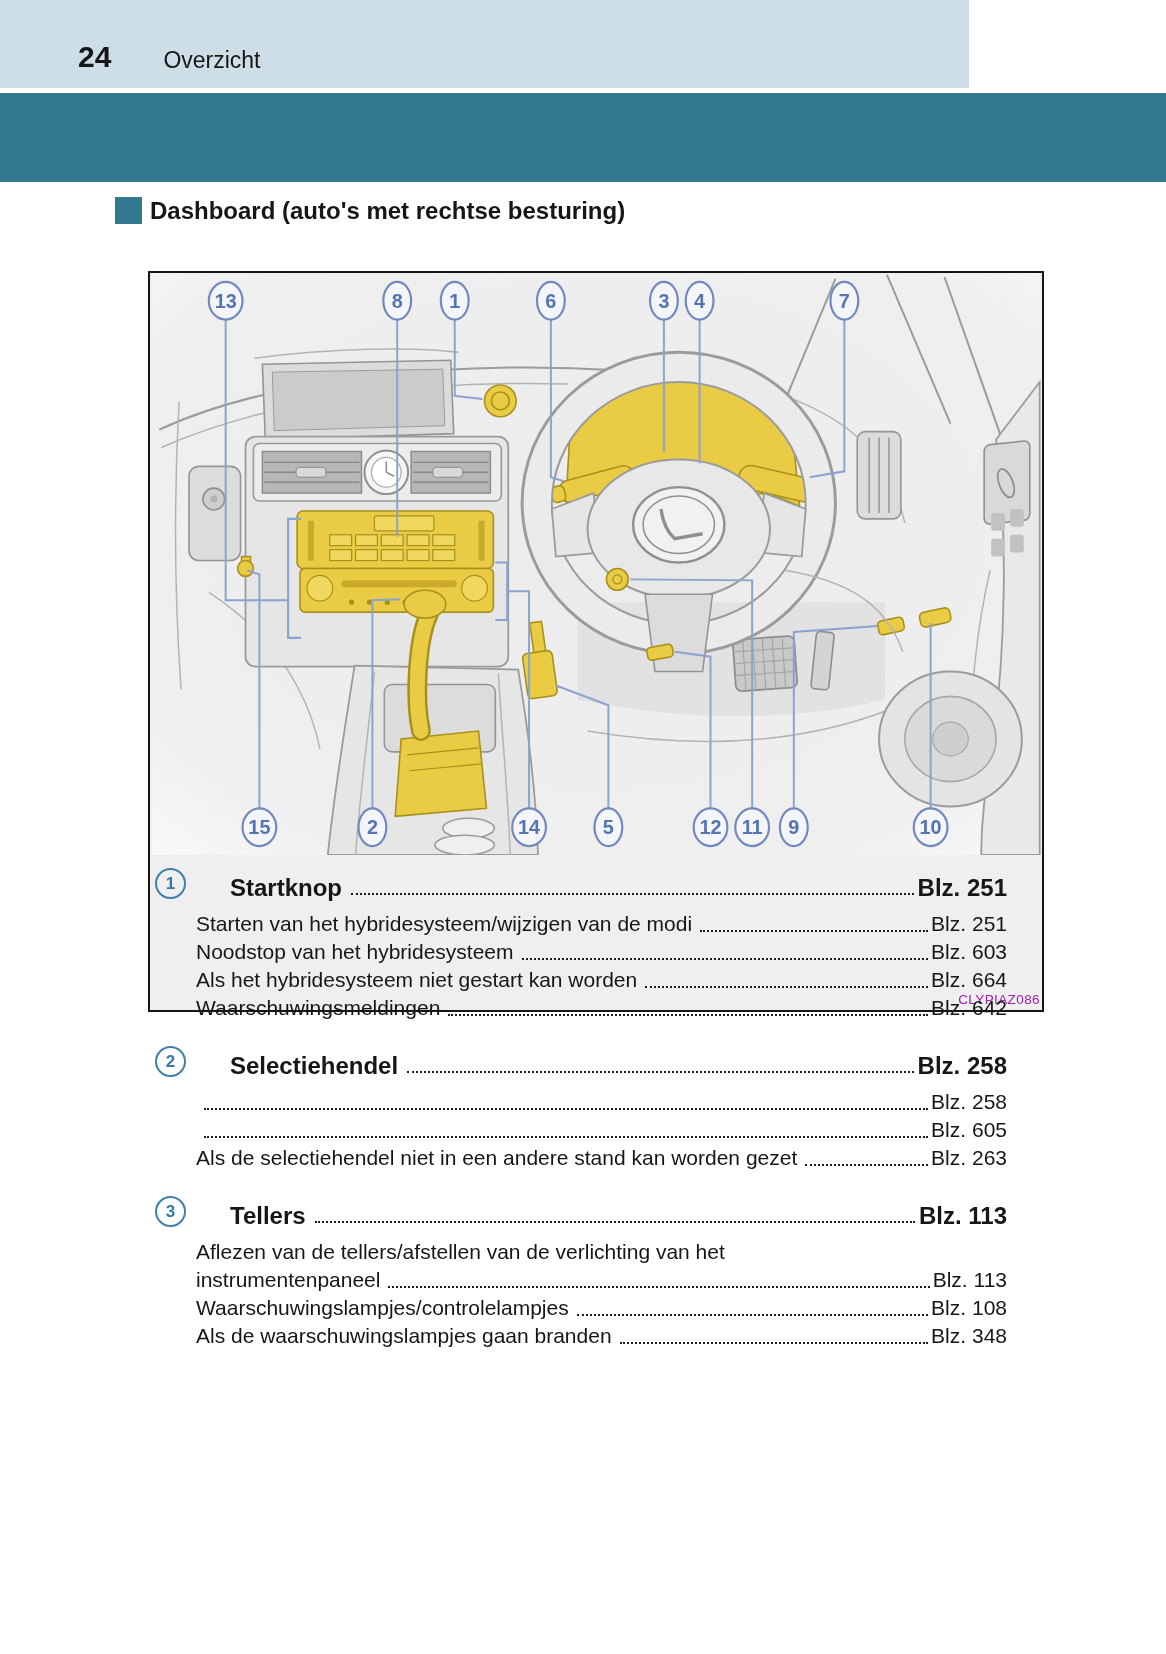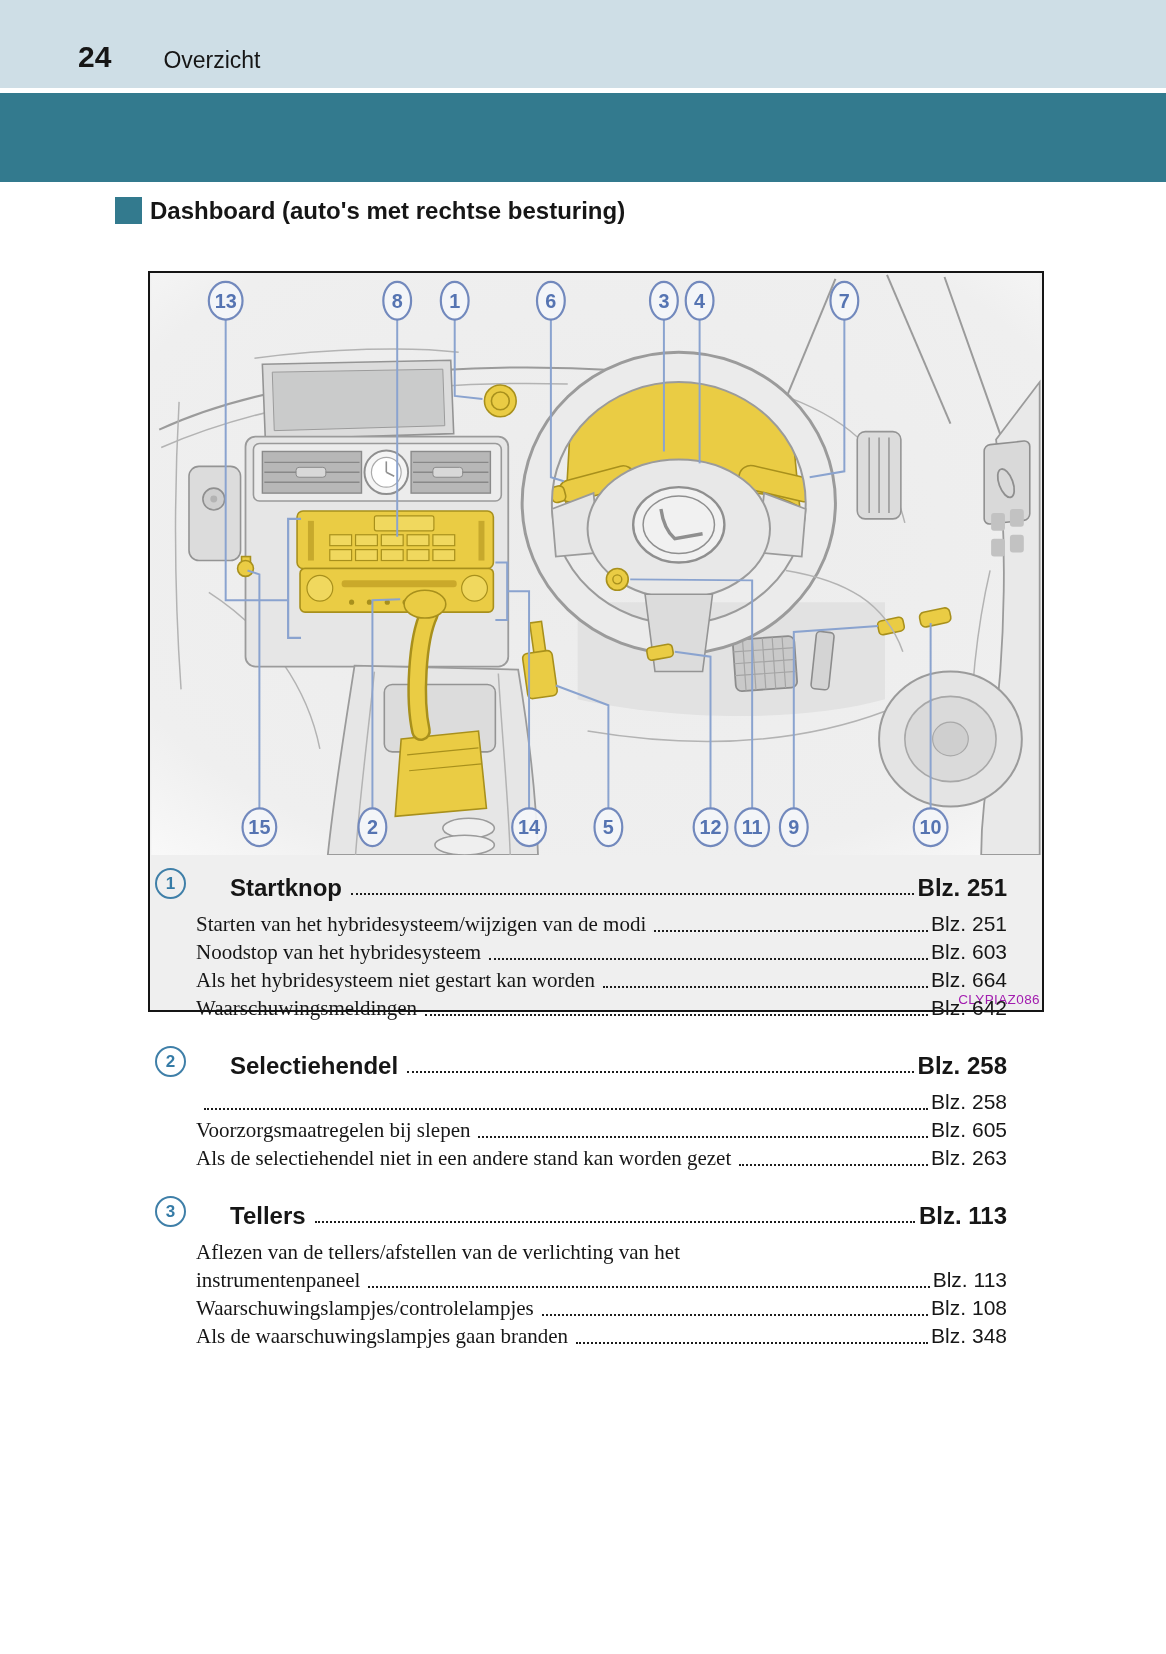--- a/index.html
+++ b/index.html
@@ -1,20 +1,20 @@
 <!DOCTYPE html>
 <html><head>
 <meta charset="utf-8">
 <style>
   html,body{margin:0;padding:0;background:#fff;}
   .page{position:relative;width:1166px;height:1654px;background:#ffffff;overflow:hidden;
         font-family:"Liberation Sans",sans-serif;color:#161616;}
 
   
-  .topbar{position:absolute;left:0;top:0;width:1166px;height:88px;background:#cedee6;
+  .topbar{position:absolute;left:0;top:0;width:969px;height:88px;background:#cedee6;
           display:flex;align-items:flex-end;padding:0 0 16px 78px;box-sizing:border-box;}
   .page-num{font-size:30px;font-weight:bold;line-height:1;}
   .section-name{font-size:23px;margin-left:52px;line-height:1.05;}
 
   .teal-band{position:absolute;left:0;top:93px;width:1166px;height:89px;background:#337a8e;}
 
   .section-heading{position:absolute;left:115px;top:197px;display:flex;}
   .heading-square{width:27px;height:27px;background:#337a8e;margin-right:8px;flex:none;}
   .heading-title{font-size:24px;font-weight:bold;white-space:nowrap;}
 
@@ -41,21 +41,21 @@
   .toc{position:absolute;left:155px;top:868px;width:852px;}
   .toc-head{display:flex;align-items:flex-end;margin-top:24px;margin-bottom:9px;}
   .toc-item:first-child .toc-head{margin-top:0;}
   .num-circle{flex:none;width:27px;height:27px;border:2.2px solid #3f7fa8;border-radius:50%;
               color:#357ba6;font-size:17px;font-weight:bold;display:flex;align-items:center;
               justify-content:center;margin-right:14px;margin-bottom:2px;}
   .toc-title{font-size:24px;font-weight:bold;white-space:nowrap;line-height:1.1;margin-left:30px;}
   .toc-page{font-size:24px;font-weight:bold;white-space:nowrap;line-height:1.1;}
   .leader{flex:1 1 auto;border-bottom:2.6px dotted #1c1c1c;margin:0 4px 6px 9px;min-width:18px;}
   .toc-sub{display:flex;align-items:flex-end;padding-left:41px;line-height:28px;}
-  .sub-text{font-size:21px;white-space:nowrap;font-family:Liberation Serif, serif;}
+  .sub-text{font-size:21px;white-space:nowrap;}
   .sub-page{font-size:21px;white-space:nowrap;}
   .toc-sub .leader{border-bottom:2.2px dotted #1c1c1c;margin:0 3px 6px 8px;}
   .toc-sub.no-leader{line-height:28px;}
 </style>
 </head>
 <body>
 
 <div class="page">
 
   <div class="topbar">
@@ -380,21 +380,20 @@
         <span class="num-circle">2</span>
         <span class="toc-title">Selectiehendel</span>
         <span class="leader"></span>
         <span class="toc-page">Blz. 258</span>
       </div>
       <div class="toc-sub">
         <span class="leader"></span>
         <span class="sub-page">Blz. 258</span>
       </div>
       <div class="toc-sub">
-        <span class="sub-text">Voorzorgsmaatregelen bij slepen</span>
         <span class="leader"></span>
         <span class="sub-page">Blz. 605</span>
       </div>
       <div class="toc-sub">
         <span class="sub-text">Als de selectiehendel niet in een andere stand kan worden gezet</span>
         <span class="leader"></span>
         <span class="sub-page">Blz. 263</span>
       </div>
     </div>
 

